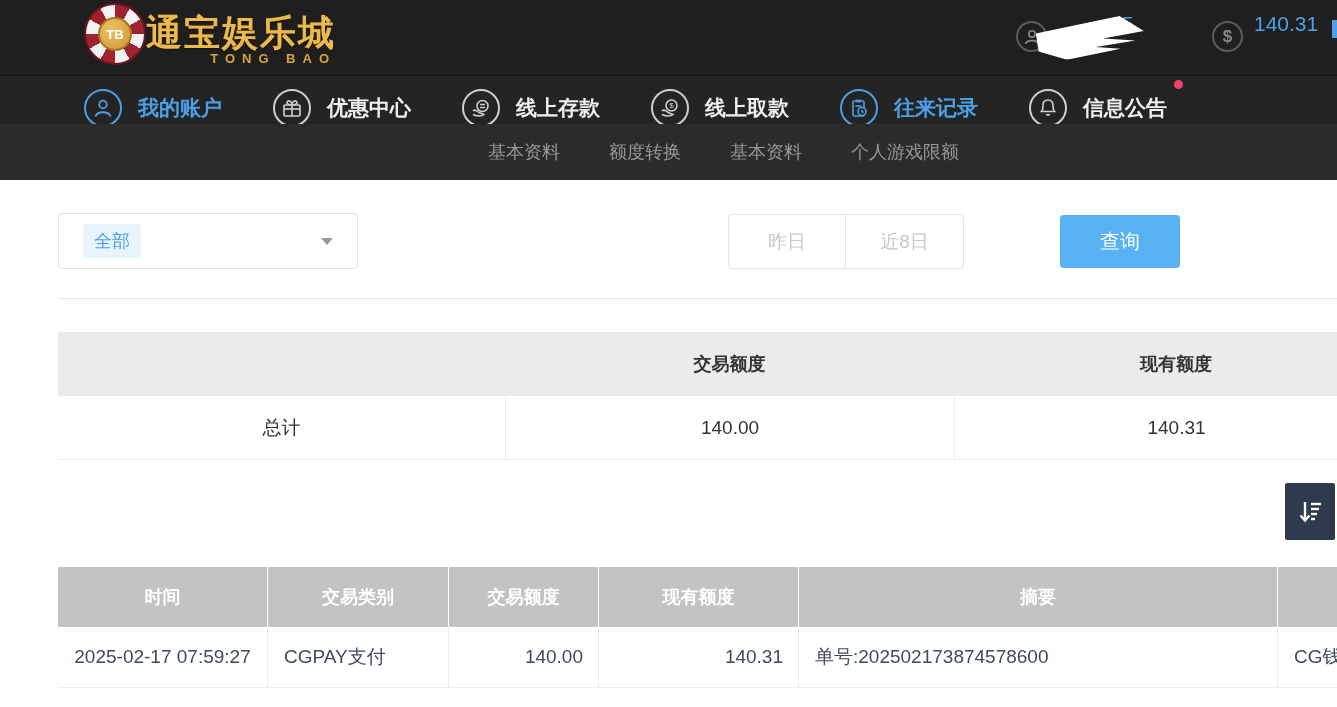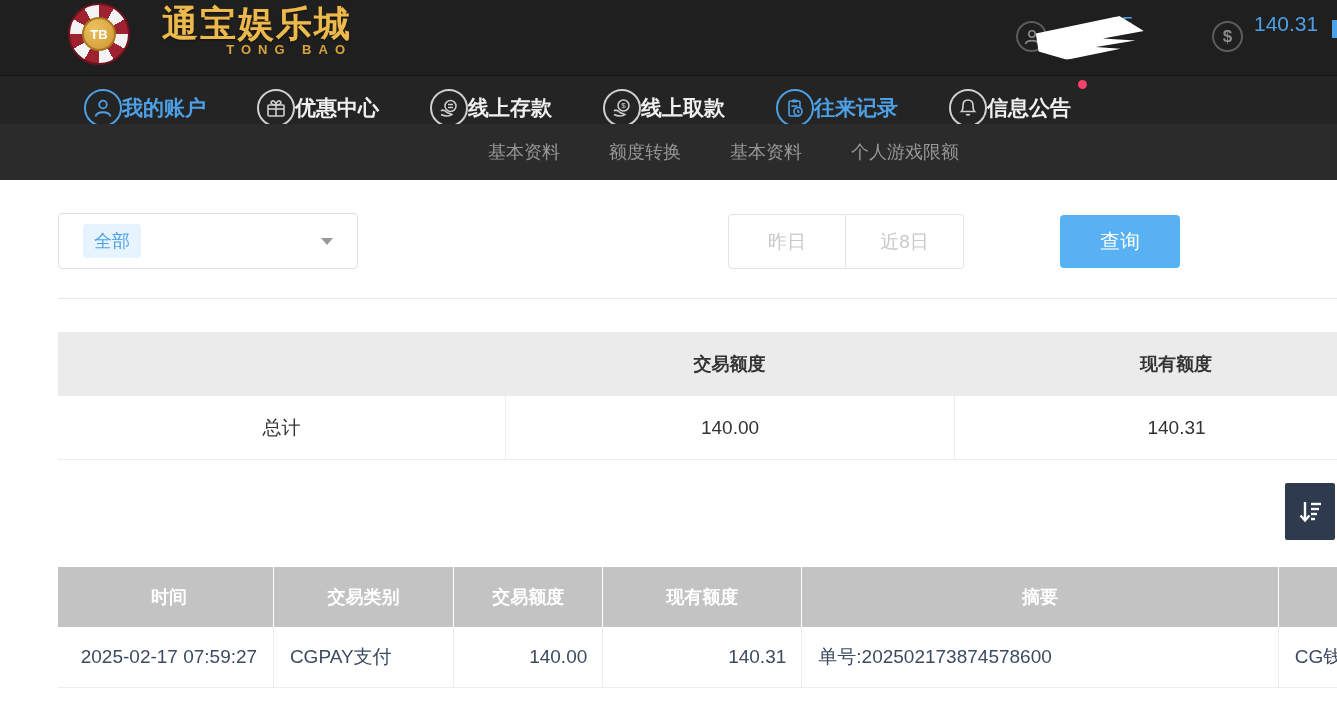--- a/index.html
+++ b/index.html
@@ -4,33 +4,33 @@
 <style>
   * { margin:0; padding:0; box-sizing:border-box; }
   html,body { background:#fff; }
   .page {
     position:relative; width:1337px; height:707px; overflow:hidden;
     background:#fff; font-family:"Liberation Sans", sans-serif;
   }
 
   
   .topbar { position:absolute; left:0; top:0; width:1337px; height:75px; background:#1f1f1f; }
-  .logo { position:absolute; left:68px; top:3px; display:flex; align-items:flex-start; cursor:pointer;gap:20px; }
+  .logo { position:absolute; left:84px; top:3px; display:flex; align-items:flex-end; cursor:pointer; }
   .chip {
     width:62px; height:62px; border-radius:50%; position:relative; flex:0 0 auto;
     background: conic-gradient(#9e2230 0 30deg,#f3f3f3 30deg 60deg,#9e2230 60deg 90deg,#f3f3f3 90deg 120deg,#9e2230 120deg 150deg,#f3f3f3 150deg 180deg,#9e2230 180deg 210deg,#f3f3f3 210deg 240deg,#9e2230 240deg 270deg,#f3f3f3 270deg 300deg,#9e2230 300deg 330deg,#f3f3f3 330deg 360deg);
     border:2px solid #6e121d;
   }
   .chip-inner {
     position:absolute; left:50%; top:50%; transform:translate(-50%,-50%);
     width:34px; height:34px; border-radius:50%; background:radial-gradient(circle at 35% 30%, #ecc160, #cf9733);
     border:2px solid #a8761f; color:#fff; font-weight:bold; font-size:13px;
     display:flex; align-items:center; justify-content:center;
   }
-  .logo-text { margin-left:12px; }
+  .logo-text { }
   .logo-title {
     font-family:"DejaVu Serif", serif; font-weight:bold; font-size:36px; line-height:40px;
     color:#ecb94e; text-shadow:0 1px 2px rgba(0,0,0,.6), 0 0 1px #8a5d12; letter-spacing:2px;
   }
   .logo-sub {
     text-align:right; color:#d8a23c; font-size:13px; font-weight:bold; letter-spacing:7px; line-height:13px;
   }
   .icon-circle {
     display:inline-flex; width:31px; height:31px; border:2px solid #5c5c5c; border-radius:50%;
     align-items:center; justify-content:center; color:#8a8a8a;
@@ -44,21 +44,21 @@
   }
   .dollar-ico { position:absolute; left:1212px; top:21px; font-size:17px; font-weight:bold; cursor:pointer; }
   .balance { position:absolute; left:1254px; top:12px; color:#4da0e6; font-size:21px; cursor:pointer; }
   .balance-frag { position:absolute; left:1332px; top:20px; width:5px; height:18px; background:#4da0e6; }
 
   
   .navbar {
     position:absolute; left:0; top:75px; width:1337px; height:65px; background:#242424;
     border-top:1px solid #151515; display:flex; align-items:center; padding-left:84px; gap:51px;
   }
-  .nav-item { display:flex; align-items:center; gap:0; cursor:pointer; position:relative; color:#f0f0f0; }
+  .nav-item { display:flex; align-items:center; gap:16px; cursor:pointer; position:relative; color:#f0f0f0; }
   .nav-item .nav-ico {
     width:38px; height:38px; border:2px solid #cfcfcf; border-radius:50%;
     display:flex; align-items:center; justify-content:center;
   }
   .nav-item .nav-label { font-size:21px; font-weight:bold; }
   .nav-item.active { color:#4da0e6; }
   .nav-item.active .nav-ico { border-color:#4da0e6; }
   .nav-ico svg { display:block; }
   .red-dot { position:absolute; right:-16px; top:-9px; width:9px; height:9px; border-radius:50%; background:#f4416b; }
 
@@ -122,21 +122,21 @@
   .tx-hcell {
     display:flex; align-items:center; justify-content:center; color:#fff; font-weight:bold; font-size:18px;
     border-left:1px solid #fff;
   }
   .tx-hcell:first-child { border-left:none; }
   .tx-row { display:flex; background:#fff; height:61px; border-bottom:1px solid #ececec; }
   .tx-cell {
     display:flex; align-items:center; font-size:19px; color:#3c4b61; border-left:1px solid #ececec;
   }
   .tx-cell:first-child { border-left:none; }
-  .tc1 { width:209px;margin-left:7px; } .tc2 { width:181px; } .tc3 { width:150px; } .tc4 { width:200px; } .tc5 { width:479px; } .tc6 { width:173px; }
+  .tc1 { width:209px; } .tc2 { width:181px; } .tc3 { width:150px; } .tc4 { width:200px; } .tc5 { width:479px; } .tc6 { width:173px; }
   .al-c { justify-content:center; }
   .al-l { justify-content:flex-start; padding-left:16px; }
   .al-r { justify-content:flex-end; padding-right:15px; }
 </style>
 </head>
 <body>
 
 <div class="page">
 
   <div class="topbar">

